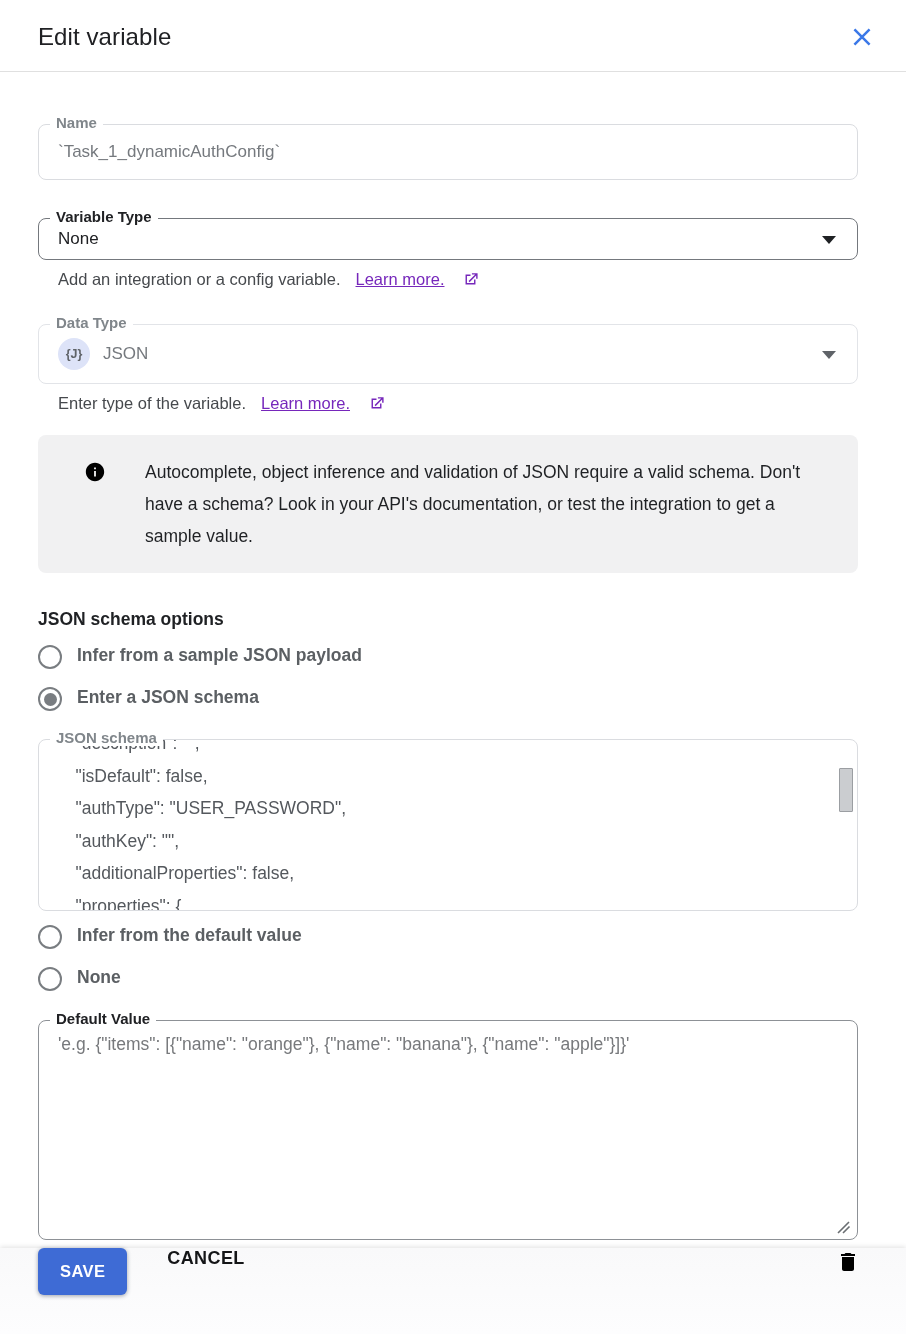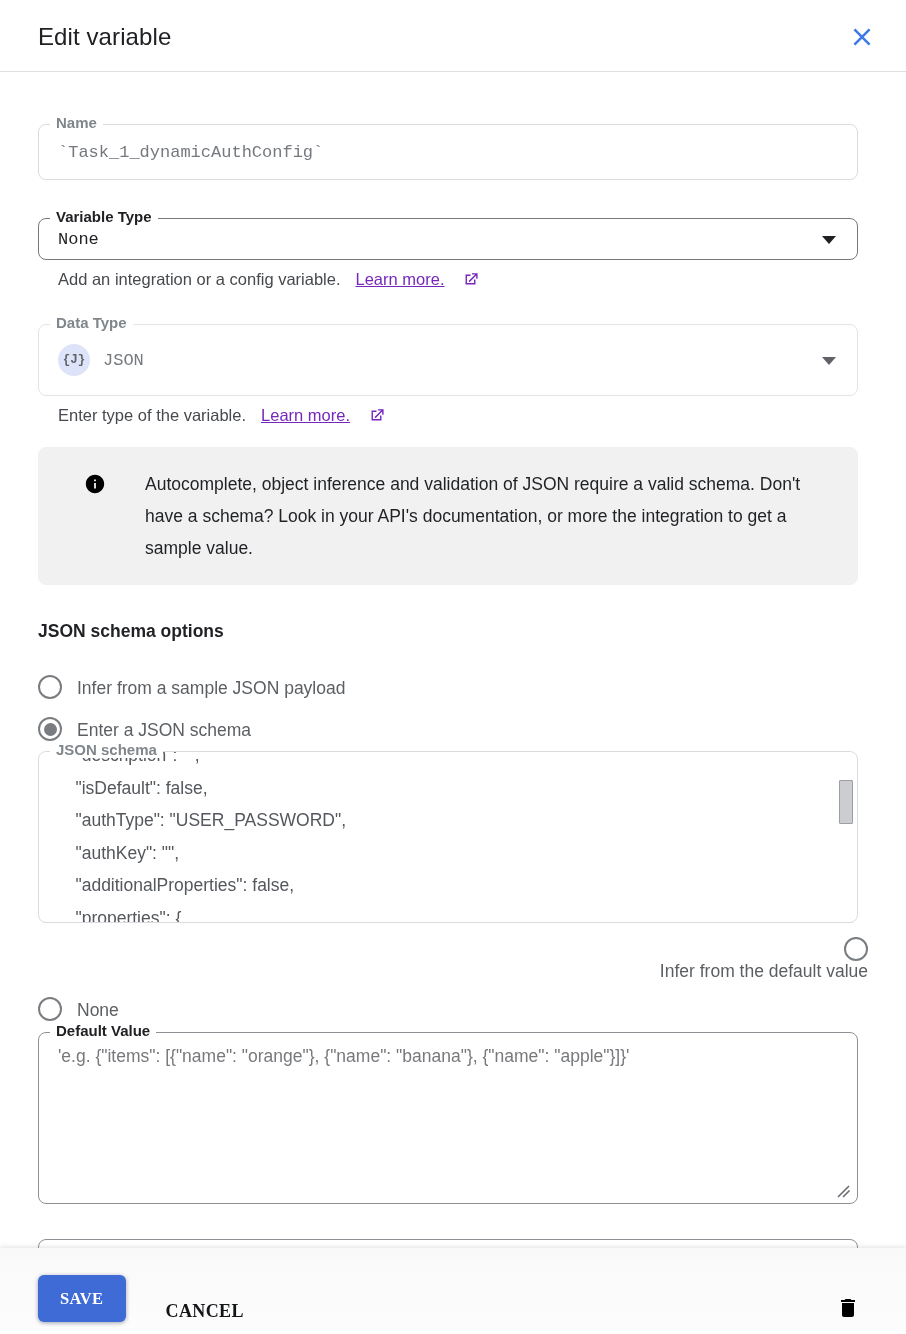--- a/index.html
+++ b/index.html
@@ -19,30 +19,30 @@
   
   .field { position: relative; margin: 0 48px 0 38px; width: 820px; border-radius: 8px; }
   .field-box { position: absolute; inset: 0; border: 1px solid #dadce0; border-radius: 8px; }
   .field-label {
     position: absolute; top: -10px; left: 12px; z-index: 3;
     background: #ffffff; padding: 0 6px; font-size: 15px; color: #80868b; font-weight: 700;
   }
   .field-label.dark { color: #202124; }
   .field-value {
     position: relative; z-index: 1; height: 100%; display: flex; align-items: center;
-    padding: 4px 20px; font-size: 17px; color: #202124; font-family: Liberation Mono, monospace;
+    padding: 4px 20px; font-size: 17px; color: #202124;
   }
   .field-value.gray { color: #75797e; }
   .caret { position: absolute; right: 22px; top: 50%; margin-top: -3px; width: 0; height: 0;
     border-left: 7px solid transparent; border-right: 7px solid transparent; border-top: 8px solid #1f2124; }
   .caret.gray { border-top-color: #5f6368; }
   .name-field { margin-top: 52px; height: 56px; }
   .vartype-field { margin-top: 38px; height: 42px; }
   .vartype-field .field-box { border-color: #74787d; }
-  .datatype-field { margin-top: 35px; height: 72px; }
+  .datatype-field { margin-top: 35px; height: 60px; }
   .datatype-field .field-box { border-color: #e2e4e8; }
   .json-badge {
     width: 32px; height: 32px; border-radius: 50%; background: #dde3f8;
     display: flex; align-items: center; justify-content: center;
     font-size: 12.5px; font-weight: 700; color: #5f6368; margin-right: 13px; flex: none;
   }
   
   .helper {
     margin: 10px 38px 0 58px; font-size: 16.5px; color: #46494d;
     display: flex; align-items: center; gap: 15px;
@@ -51,21 +51,21 @@
   .ext-icon { width: 17px; height: 17px; margin-left: 3px; flex: none; }
   
   .info-banner {
     margin: 22px 48px 0 38px; width: 820px; background: #f1f1f2; border-radius: 8px;
     display: flex; padding: 21px 18px 21px 46px; 
   }
   .info-icon { width: 22px; height: 22px; flex: none; margin-top: 5px; }
   .info-text { margin-left: 39px; font-size: 17.5px; line-height: 32px; color: #1f2124; padding-right: 4px; }
   
   .section-heading { margin: 36px 38px 8px; font-size: 17.5px; font-weight: 700; color: #1f2124; }
-  .radio-row { display: flex; align-items: flex-end; margin: 0 38px; height: 42px; cursor: pointer; }
+  .radio-row { display: flex; align-items: flex-start; margin: 0 38px; height: 42px; cursor: pointer; font-weight: bold; }
   .radio-row.first { margin-top: 15px; }
   .radio {
     width: 24px; height: 24px; border-radius: 50%; border: 2.5px solid #797d81;
     flex: none; position: relative;
   }
   .radio.checked::after {
     content: ""; position: absolute; inset: 3.5px; border-radius: 50%; background: #797d81;
   }
   .radio-label { margin-left: 15px; font-size: 17.5px; color: #5b5f63; }
   
@@ -73,37 +73,37 @@
   .schema-clip { position: absolute; inset: 0; border: 1px solid #dadce0; border-radius: 8px; overflow: hidden; }
   .schema-content {
     position: absolute; top: -13px; left: 17px; right: 30px;
     font-size: 17.5px; line-height: 32.5px; color: #54585d; white-space: pre;
   }
   .scroll-thumb {
     position: absolute; right: 5px; top: 29px; width: 14px; height: 44px;
     background: #cbcdd0; border: 1px solid #9b9ea2; border-radius: 1px;
   }
   
-  .radio-after-schema { margin-top: 14px; flex-direction: column; }
-  .default-field { margin-top: 11px; height: 172px; }
+  .radio-after-schema { margin-top: 14px; }
+  .default-field { margin-top: 11px; height: 220px; }
   .default-field .field-box { border-color: #8d9196; }
   .default-placeholder {
     position: relative; z-index: 1; padding: 14px 20px; font-size: 17.5px; color: #77797c;
   }
   .resize-handle { position: absolute; right: 6px; bottom: 5px; z-index: 2; }
   
   .description-field { margin-top: 35px; height: 120px; }
   .description-field .field-box { border-color: #8d9196; }
   .description-label { position: relative; z-index: 1; padding: 16px 20px; font-size: 17.5px; color: #77797c; }
   
   .footer {
     position: absolute; left: 0; right: 0; bottom: 0; height: 86px; z-index: 10;
     background: linear-gradient(180deg, #f9f9fa 0%, #fdfdfe 100%);
     box-shadow: 0 -1px 5px rgba(0,0,0,0.12);
-    display: flex; align-items: flex-end; padding: 0 45px 12px 38px; font-family: Liberation Serif, serif;
+    display: flex; align-items: flex-start; padding: 0 45px 12px 38px;
   }
   .save-btn {
     background: var(--accent-blue, #3e6bd5); color: #ffffff; border: none; border-radius: 6px;
     height: 47px; padding: 0 22px; font-family: inherit; font-size: 16.5px; font-weight: 700;
     letter-spacing: 0.4px; cursor: pointer; box-shadow: 0 1px 4px rgba(40,50,70,0.45);
   }
   .cancel-btn {
     background: none; border: none; margin-left: 40px; font-family: inherit;
     font-size: 18px; font-weight: 700; color: #141517; letter-spacing: 0.4px; cursor: pointer;
   }
@@ -157,21 +157,21 @@
     <span class="learn-link">Learn more.</span>
     <svg class="ext-icon" viewBox="0 0 24 24" fill="#7627bb">
       <path d="M5 5v14h14v-7h-2v5H7V7h5V5H5zm9-2v2h4.59l-9.3 9.29 1.42 1.42L20 6.41V11h2V3h-8z"></path>
     </svg>
   </div>
 
   <div class="info-banner">
     <svg class="info-icon" viewBox="0 0 24 24" fill="#000000">
       <path d="M12 2C6.48 2 2 6.48 2 12s4.48 10 10 10 10-4.48 10-10S17.52 2 12 2zm1 15h-2v-6h2v6zm0-8h-2V7h2v2z"></path>
     </svg>
-    <div class="info-text">Autocomplete, object inference and validation of JSON require a valid schema. Don't have a schema? Look in your API's documentation, or more the integration to get a sample value.</div>
+    <div class="info-text">Autocomplete, object inference and validation of JSON require a valid schema. Don't have a schema? Look in your API's documentation, or test the integration to get a sample value.</div>
   </div>
 
   <div class="section-heading">JSON schema options</div>
 
   <div class="radio-row first">
     <span class="radio"></span>
     <span class="radio-label">Infer from a sample JSON payload</span>
   </div>
   <div class="radio-row">
     <span class="radio checked"></span>

